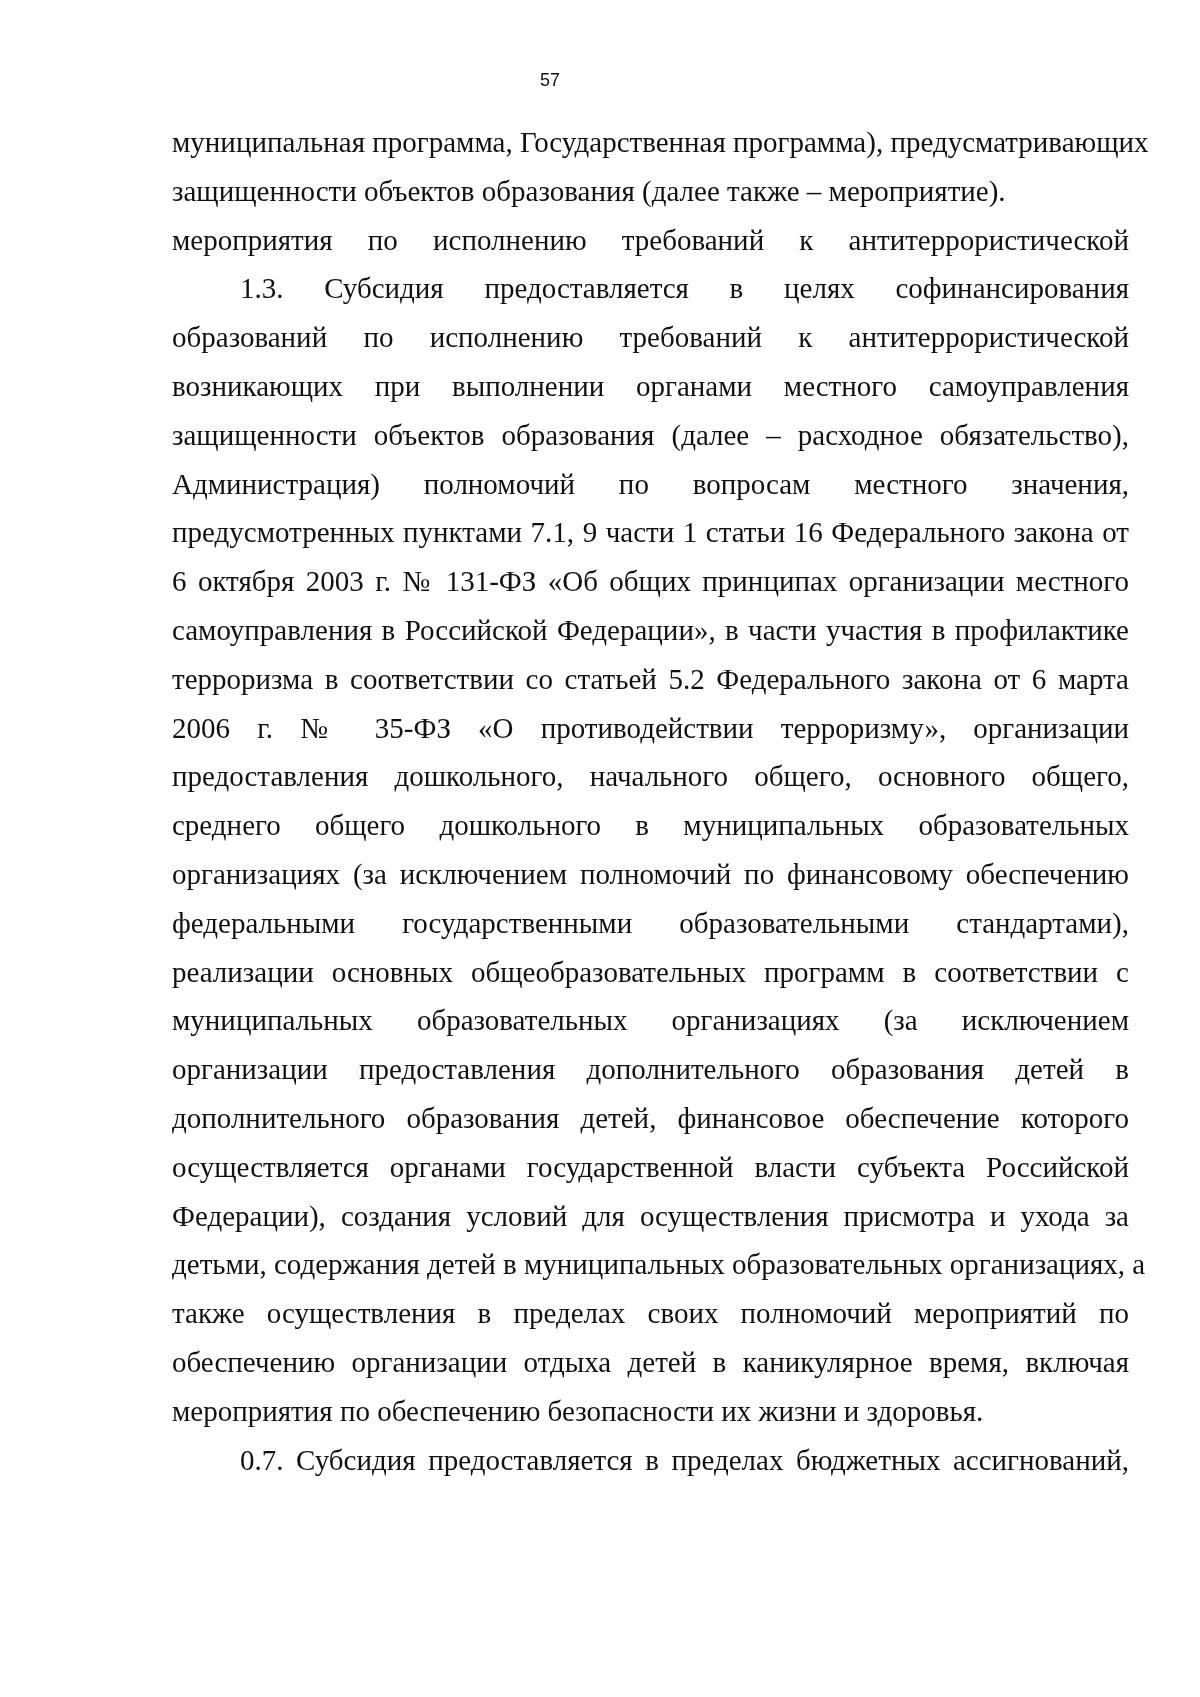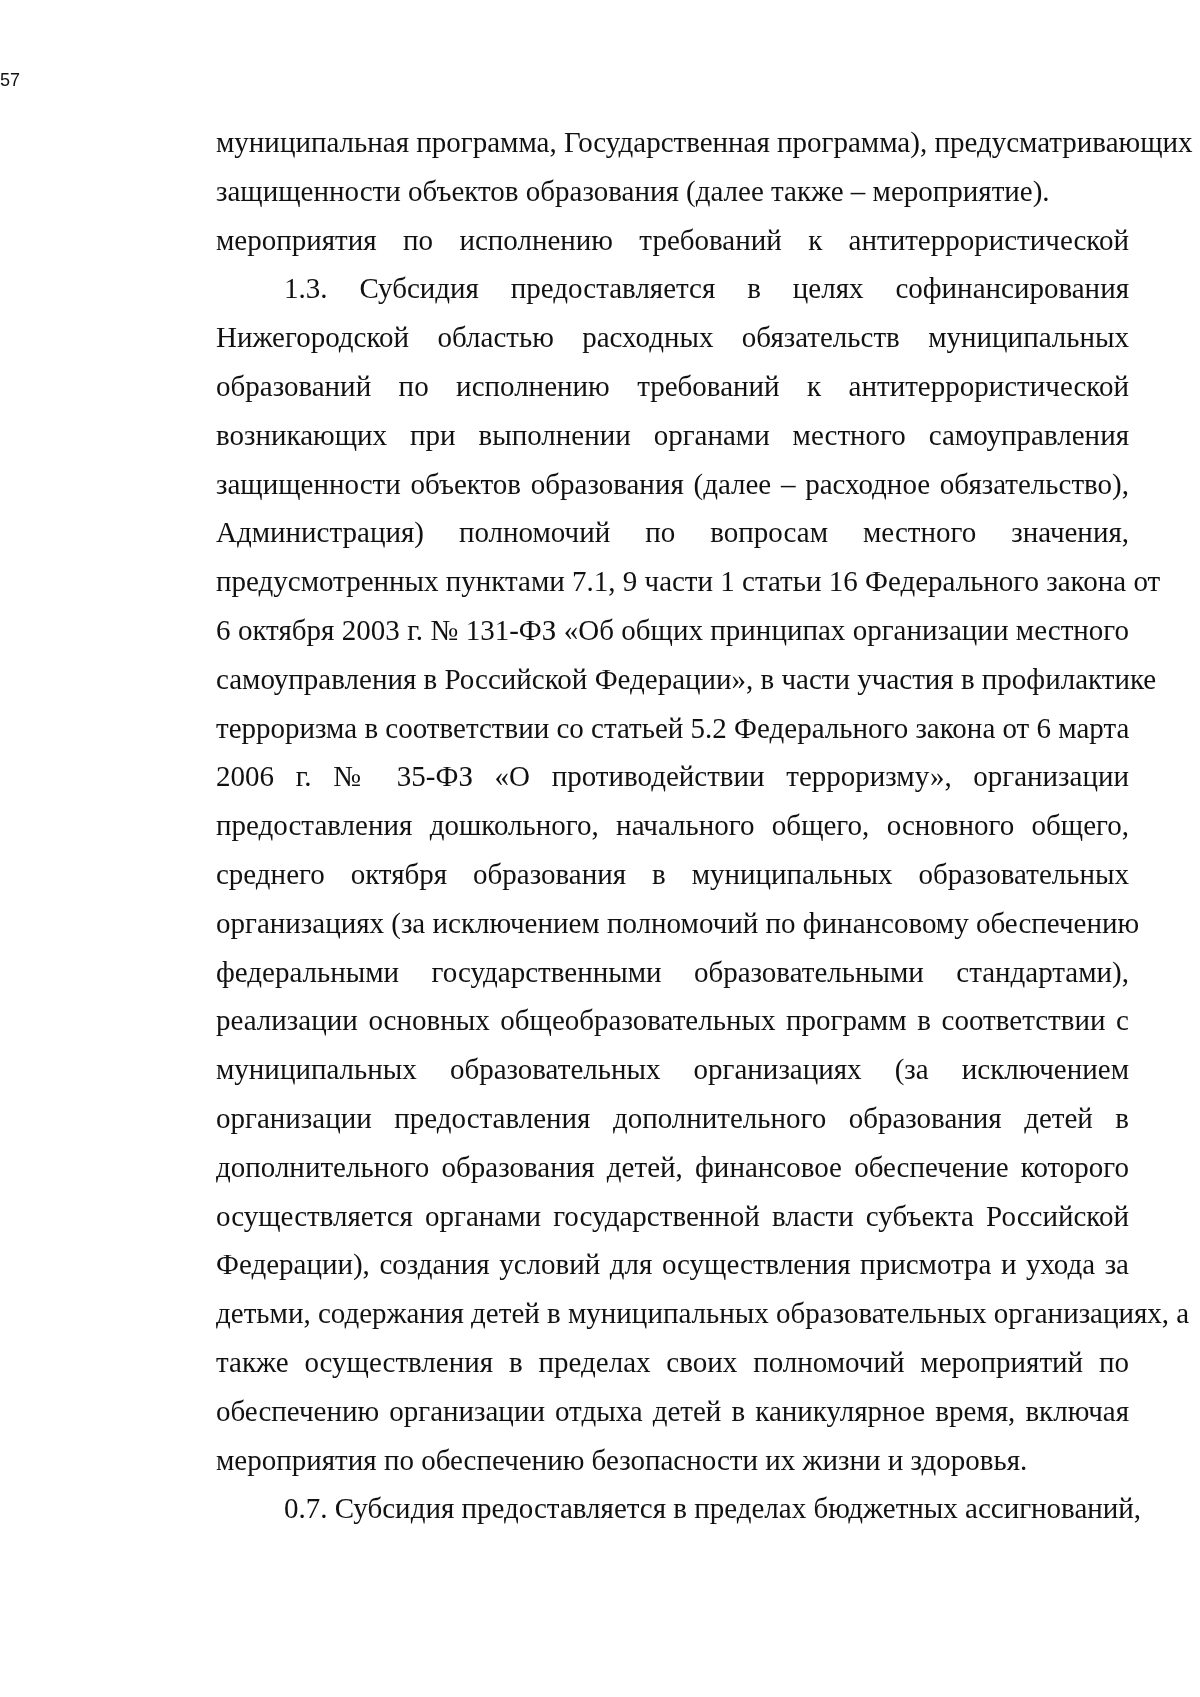--- a/index.html
+++ b/index.html
@@ -1,53 +1,52 @@
 <!DOCTYPE html>
 <html><head>
 <meta charset="utf-8">
 <style>
   html, body { margin: 0; padding: 0; background: #ffffff; }
   body { width: 1200px; height: 1697px; position: relative; overflow: hidden; }
   .page-number {
-    position: absolute; top: 70px; left: 0; width: 1100px; text-align: left;
+    position: absolute; top: 70px; left: 0; width: 1100px; text-align: center;
     font-family: "Liberation Sans", sans-serif; font-size: 18px; color: #111;
   }
   .content {
     position: absolute; top: 118px; left: 172px; width: 957px;
     font-family: "Liberation Serif", serif; font-size: 29px; color: #111;
   }
   .line {
     height: 48.8px; line-height: 48.8px; white-space: nowrap;
-    text-align: justify; text-align-last: justify; margin-left: 44px;
+    text-align: justify; text-align-last: justify;
   }
   .line.last { text-align-last: left; }
   .line.indent { padding-left: 68px; }
 </style>
 </head>
 <body>
 
 <div class="page-number">57</div>
 
 <div class="content" id="doc-body">
     <div class="line">муниципальная программа, Государственная программа), предусматривающих</div>
     <div class="line last">защищенности объектов образования (далее также – мероприятие).</div>
     <div class="line">мероприятия по исполнению требований к антитеррористической</div>
     <div class="line indent">1.3. Субсидия предоставляется в целях софинансирования</div>
-    <div class="line">Нижегородской областью расходных обязательств муниципальных</div>
     <div class="line">образований по исполнению требований к антитеррористической</div>
     <div class="line">возникающих при выполнении органами местного самоуправления</div>
     <div class="line">защищенности объектов образования (далее – расходное обязательство),</div>
     <div class="line">Администрация) полномочий по вопросам местного значения,</div>
     <div class="line">предусмотренных пунктами 7.1, 9 части 1 статьи 16 Федерального закона от</div>
     <div class="line">6 октября 2003 г. № 131-ФЗ «Об общих принципах организации местного</div>
     <div class="line">самоуправления в Российской Федерации», в части участия в профилактике</div>
     <div class="line">терроризма в соответствии со статьей 5.2 Федерального закона от 6 марта</div>
     <div class="line">2006 г. № 35-ФЗ «О противодействии терроризму», организации</div>
     <div class="line">предоставления дошкольного, начального общего, основного общего,</div>
-    <div class="line">среднего октября образования в муниципальных образовательных</div>
+    <div class="line">среднего общего дошкольного в муниципальных образовательных</div>
     <div class="line">организациях (за исключением полномочий по финансовому обеспечению</div>
     <div class="line">федеральными государственными образовательными стандартами),</div>
     <div class="line">реализации основных общеобразовательных программ в соответствии с</div>
     <div class="line">муниципальных образовательных организациях (за исключением</div>
     <div class="line">организации предоставления дополнительного образования детей в</div>
     <div class="line">дополнительного образования детей, финансовое обеспечение которого</div>
     <div class="line">осуществляется органами государственной власти субъекта Российской</div>
     <div class="line">Федерации), создания условий для осуществления присмотра и ухода за</div>
     <div class="line">детьми, содержания детей в муниципальных образовательных организациях, а</div>
     <div class="line">также осуществления в пределах своих полномочий мероприятий по</div>

